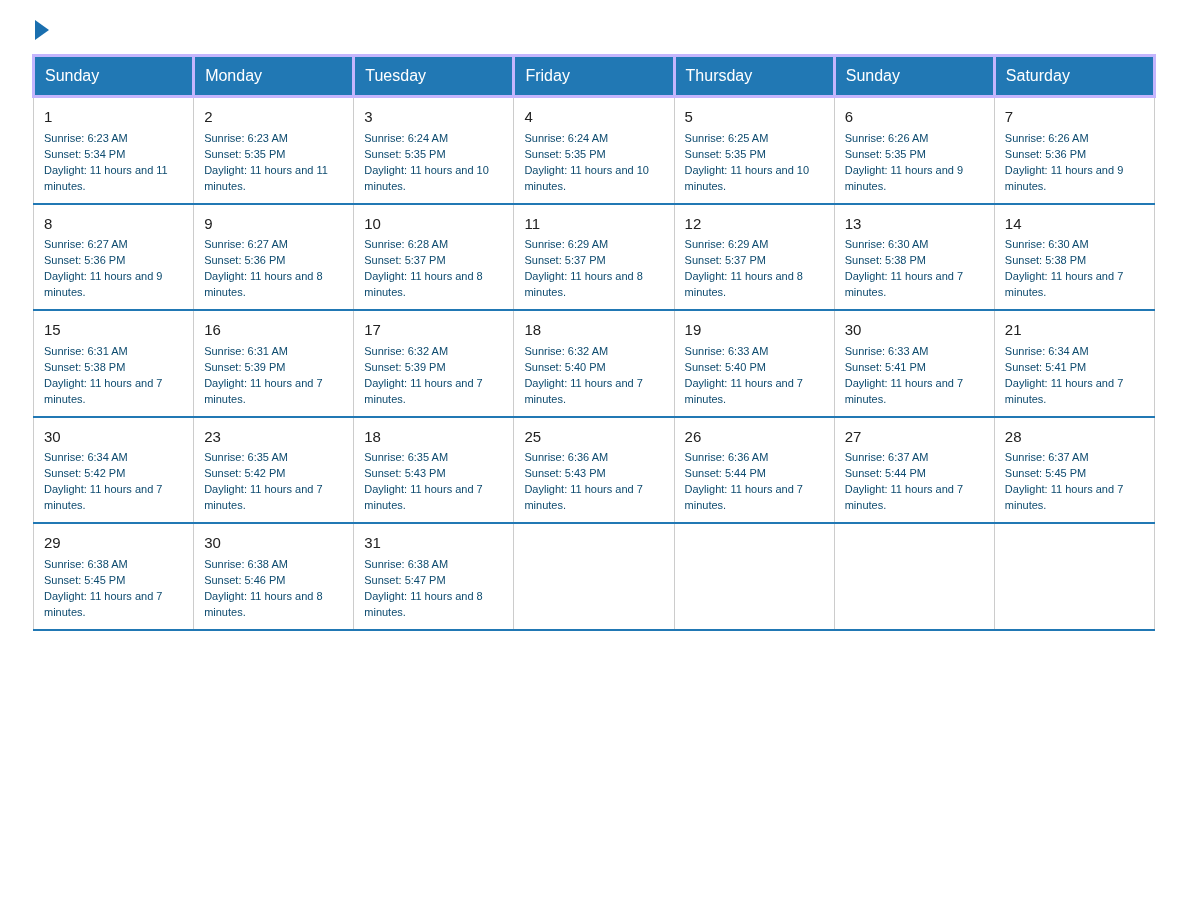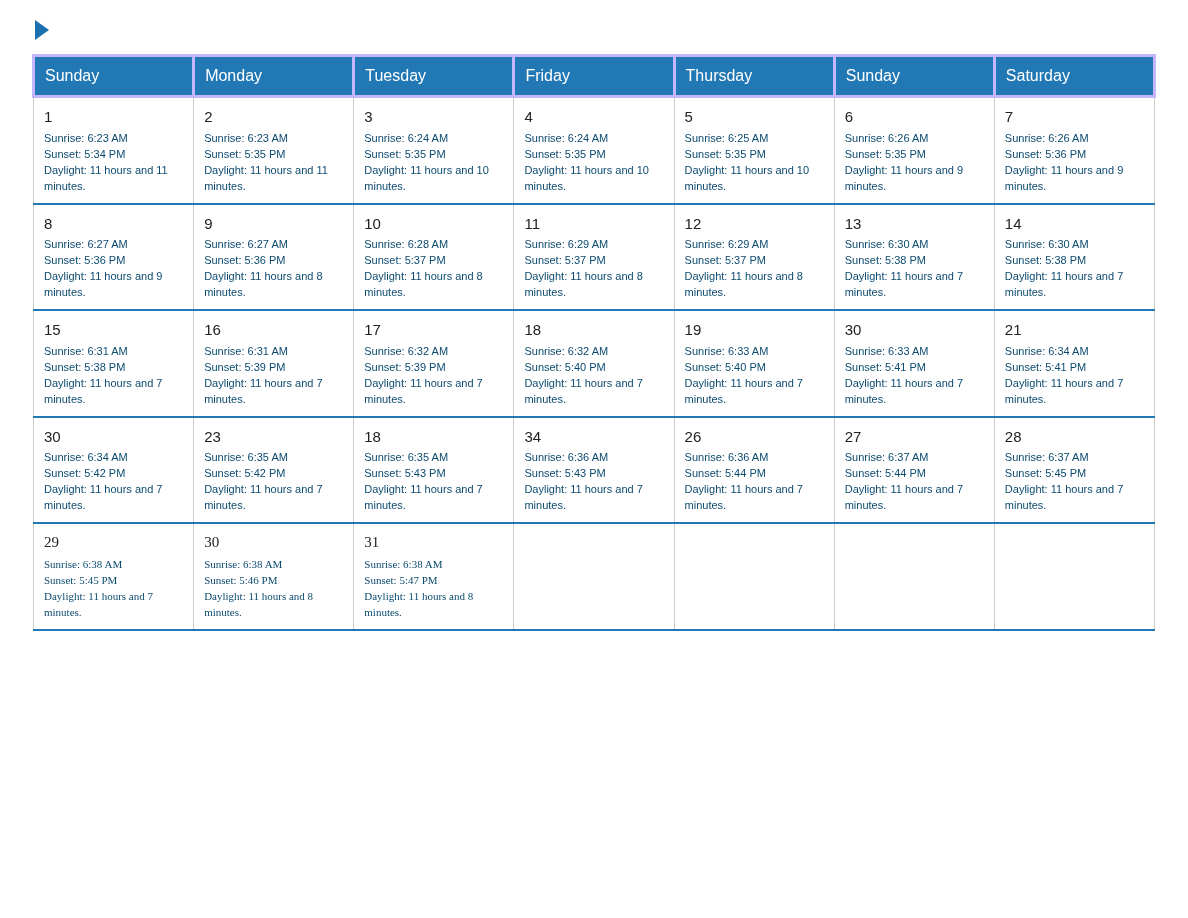--- a/index.html
+++ b/index.html
@@ -102,21 +102,20 @@
     .day-info {
       font-size: 11px;
       color: #0c4a6e;
       line-height: 1.45;
     }
     .empty-cell {
       background: #fff;
     }
     tbody tr:last-child {
       border-bottom: 2px solid #2178b4;
-      font-family: Liberation Serif, serif;
     }
   </style>
 </head>
 <body>
 
 <div class="header">
   <div class="logo">
     <div class="logo-top">
       <span class="logo-general"></span>
       <div class="logo-triangle"></div>
@@ -239,21 +238,21 @@
         </td>
         <td>
           <span class="day-num">23</span>
           <div class="day-info">Sunrise: 6:35 AM<br>Sunset: 5:42 PM<br>Daylight: 11 hours and 7 minutes.</div>
         </td>
         <td>
           <span class="day-num">18</span>
           <div class="day-info">Sunrise: 6:35 AM<br>Sunset: 5:43 PM<br>Daylight: 11 hours and 7 minutes.</div>
         </td>
         <td>
-          <span class="day-num">34</span>
+          <span class="day-num">25</span>
           <div class="day-info">Sunrise: 6:36 AM<br>Sunset: 5:43 PM<br>Daylight: 11 hours and 7 minutes.</div>
         </td>
         <td>
           <span class="day-num">26</span>
           <div class="day-info">Sunrise: 6:36 AM<br>Sunset: 5:44 PM<br>Daylight: 11 hours and 7 minutes.</div>
         </td>
         <td>
           <span class="day-num">27</span>
           <div class="day-info">Sunrise: 6:37 AM<br>Sunset: 5:44 PM<br>Daylight: 11 hours and 7 minutes.</div>
         </td>

